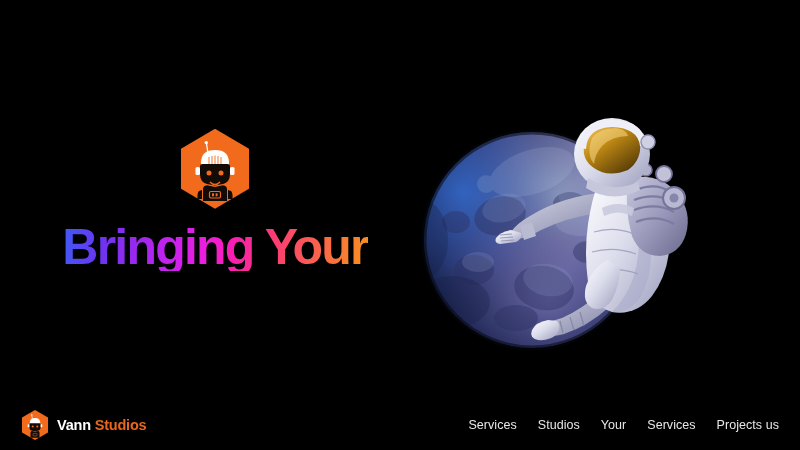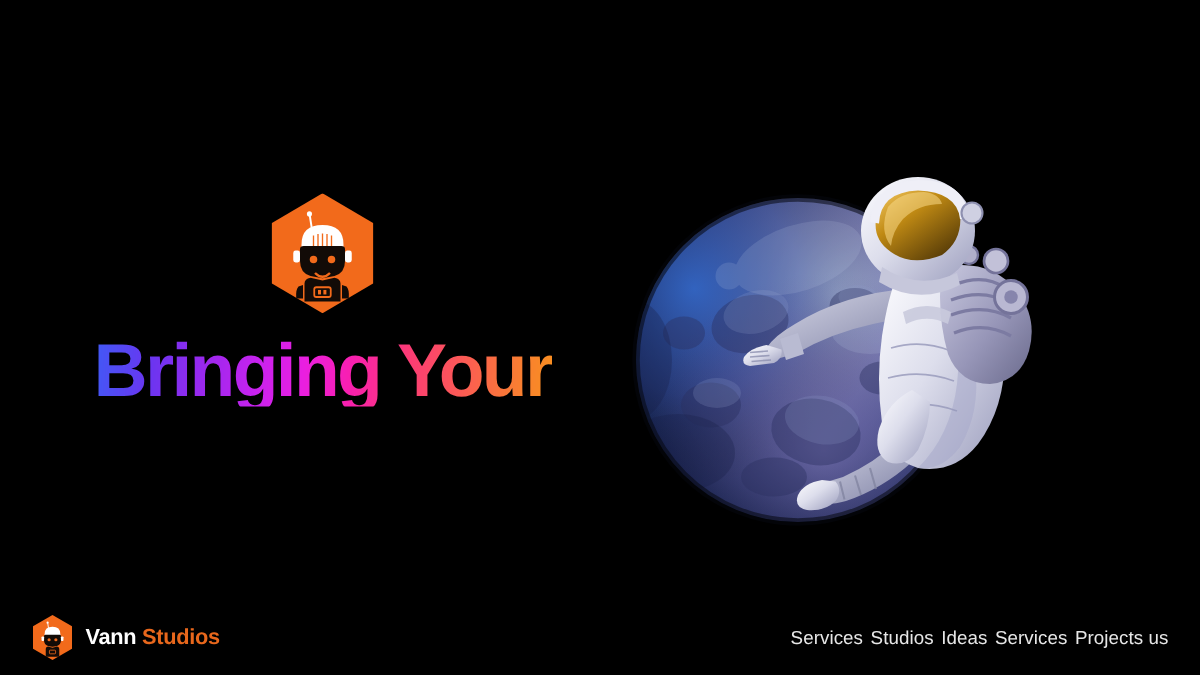--- a/index.html
+++ b/index.html
@@ -108,21 +108,21 @@
     font-weight:700;
     letter-spacing:-0.2px;
     white-space:nowrap;
   }
   .brand-text .w1 { color:#FFFFFF; }
   .brand-text .w2 { color:#E8671C; }
 
   .nav {
     display:flex;
     align-items:center;
-    gap:5px;
+    gap:21px;
     margin-right:1px;
   }
   .nav a {
     color:#E7E7E7;
     font-size:12.5px;
     text-decoration:none;
     white-space:nowrap;
     letter-spacing:0.05px;
   }
 </style>
@@ -345,18 +345,18 @@
       </svg>
     </div>
     <div class="brand-text">
       <span class="w1">Vann</span><span>&nbsp;</span><span class="w2">Studios</span>
     </div>
   </div>
 
   <nav class="nav">
     <a href="#">Services</a>
     <a href="#">Studios</a>
-    <a href="#">Ideas</a>
+    <a href="#">Your</a>
     <a href="#">Services</a>
     <a href="#">Projects us</a>
   </nav>
 
 </div>
 
 </body></html>

